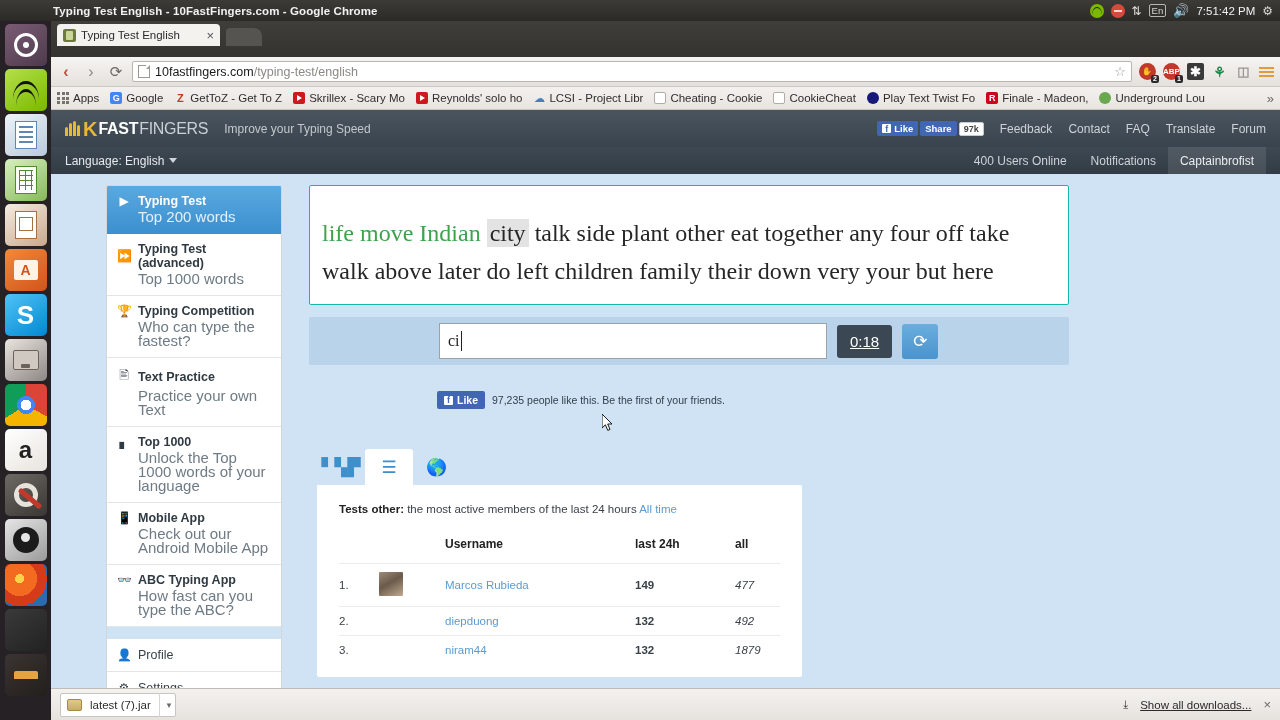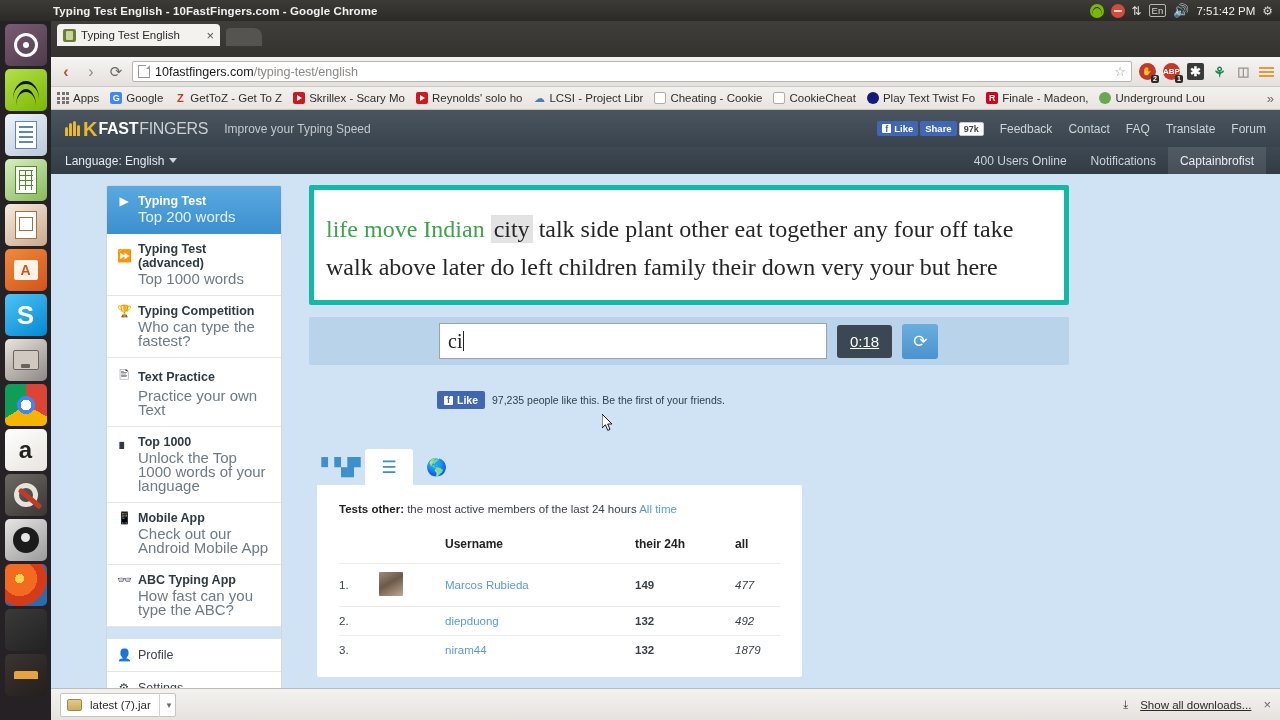--- a/index.html
+++ b/index.html
@@ -195,31 +195,31 @@
 
   
   .main { margin-left: 27px; width: 760px; flex: 0 0 auto; }
   .lang-row { display:flex; align-items:center; gap: 14px; margin-bottom: 10px; }
   .btn-green { background: linear-gradient(to bottom,#6fc06f,#55ad55); color:#fff; font-size:12.5px;
      padding: 6px 11px; border-radius: 3px; display:inline-flex; align-items:center; gap:6px; border:none; }
   .caret-w { width:0;height:0;border-left:4px solid transparent;border-right:4px solid transparent;
      border-top:5px solid #fff; display:inline-block; }
   .switch-lbl { font-size: 12px; color: #3d4a55; }
 
-  .word-box { background: #fff; border: 5px solid #14b8a6; border-radius: 2px;
-     padding: 20px 12px 14px 12px; }
+  .word-box { background: #fff; border: 1px solid #14b8a6; border-radius: 2px;
+     padding: 28px 12px 14px 12px; }
   .word-line { font-family: "Liberation Serif", serif; font-size: 24px; color: #262626;
      line-height: 38px; white-space: nowrap; }
   .w-done { color: #3fa34d; }
   .w-current { background: #e3e3e3; padding: 1px 3px; }
 
   .input-row { background: #b8d3ea; margin-top: 12px; height: 48px; border-radius: 2px;
      display:flex; align-items:center; padding: 0 10px; gap: 10px; }
   .type-input { width: 388px; height: 36px; background: #fff; border: 1px solid #9aa3ab;
-     margin-left: 120px; font-size: 20px; padding: 0 8px; display:flex; align-items:center;
+     margin-left: 120px; font-size: 16px; padding: 0 8px; display:flex; align-items:center;
      font-family: "Liberation Serif", serif; color:#222; position: relative; }
   .caret-blink { display:inline-block; width:1px; height:20px; background:#222; margin-left:1px; }
   .timer { background: #3b4752; color:#fff; font-size:15px; padding: 8px 13px; border-radius:3px;
      font-family:"Liberation Sans",sans-serif;text-decoration:underline; }
   .reload-btn { background: linear-gradient(to bottom,#6aaede,#4a93cd); color:#fff; font-size:17px;
      padding: 7px 11px; border-radius:3px; display:inline-flex; align-items:center; }
 
   .fb-bar { margin-top: 26px; margin-left: 128px; display:flex; align-items:center; gap:7px; }
   .fb-like-big { background:#4267b2; color:#fff; font-size:10.5px; font-weight:bold;
      padding: 3px 7px; border-radius:2px; display:inline-flex; align-items:center; gap:4px; }
@@ -587,21 +587,21 @@
             <div class="stat-panel">
               <div class="stat-caption">
                 <b>Tests other:</b><span> the most active members of the last 24 hours </span><a href="#">All time</a>
               </div>
               <table class="ranks">
                 <thead>
                   <tr>
                     <th class="col-rank"></th>
                     <th class="col-av"></th>
                     <th class="col-user">Username</th>
-                    <th class="col-24">their 24h</th>
+                    <th class="col-24">last 24h</th>
                     <th>all</th>
                   </tr>
                 </thead>
                 <tbody>
                   <tr>
                     <td class="rank-n">1.</td>
                     <td><span class="avatar-img"></span></td>
                     <td><a class="uname" href="#">Marcos Rubieda</a></td>
                     <td class="v24">149</td>
                     <td class="vall">477</td>

